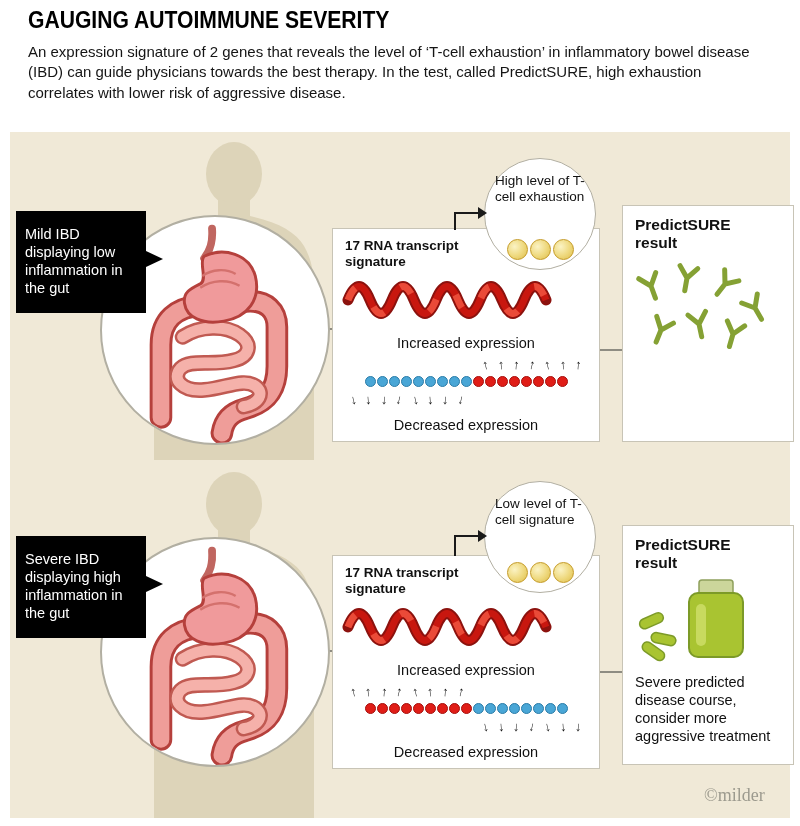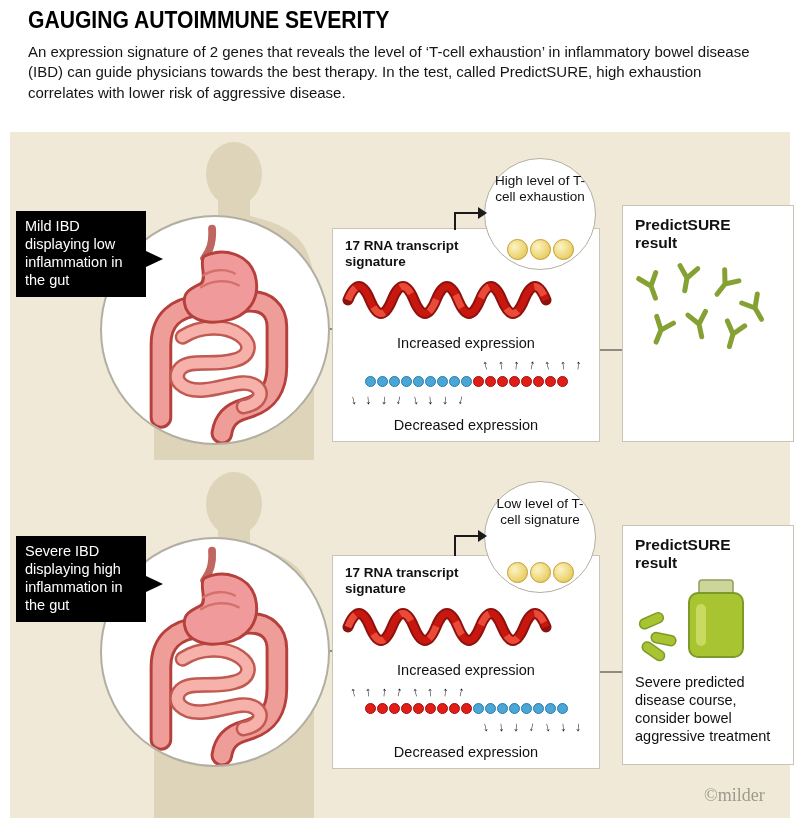--- a/index.html
+++ b/index.html
@@ -16,41 +16,41 @@
 
   .conn{position:absolute;background:#8e8c82;z-index:1}
   .conn-dark{position:absolute;background:#1a1a1a;z-index:5}
   .arrowhead{position:absolute;width:0;height:0;border-top:6px solid transparent;
              border-bottom:6px solid transparent;border-left:9px solid #1a1a1a;z-index:5}
 
   .gut-circle{position:absolute;left:100px;width:230px;height:230px;border-radius:50%;
               background:#fff;border:2px solid #b2afa2;z-index:3;overflow:hidden}
 
   .callout{position:absolute;left:16px;width:130px;background:#000;color:#fff;
-           padding:7px 9px;font-size:14.5px;line-height:1.24;z-index:6}
+           padding:15px 9px;font-size:14.5px;line-height:1.24;z-index:6}
   .callout-tail{position:absolute;left:146px;width:0;height:0;border-top:8px solid transparent;
                 border-bottom:8px solid transparent;border-left:17px solid #000;z-index:6}
 
   .panel-box{position:absolute;left:332px;width:268px;height:214px;background:#fff;
              border:1px solid #c8c4b6;z-index:2}
   .rna-title{position:absolute;left:12px;top:9px;width:150px;font-size:13.5px;font-weight:bold;line-height:1.2}
   .squiggle{position:absolute;left:9px;top:50px}
   .expr-inc{position:absolute;top:106px;left:0;width:100%;text-align:center;font-size:14.5px}
   .expr-dec{position:absolute;top:188px;left:0;width:100%;text-align:center;font-size:14.5px}
   .expr-block{position:absolute;left:8px;right:8px;top:124px}
   .arrow-row{display:flex;height:22px}
   .arrow-cell{display:flex;justify-content:space-evenly;align-items:center}
   .exp-arrow{font-size:13px;line-height:1;color:#1a1a1a;font-weight:bold;display:inline-block}
   .dots-row{display:flex;justify-content:center;align-items:center;height:13px}
   .dot{width:11px;height:11px;border-radius:50%;margin:0 .5px;flex:none}
   .dot-blue{background:#49a6d6;border:1px solid #2a7ca8}
   .dot-red{background:#e01d17;border:1px solid #a60f0c}
 
   .exh-circle{position:absolute;left:484px;width:112px;height:112px;background:#fff;
-              border:1.5px solid #b2afa2;border-radius:50%;z-index:4;text-align:center}
+              border:1.5px solid #b2afa2;border-radius:50%;z-index:4;}
   .exh-label{margin-top:14px;font-size:13.5px;line-height:1.2;padding:0 10px}
   .cells{position:absolute;left:0;right:0;bottom:9px;display:flex;justify-content:center}
   .cell{width:21px;height:21px;border-radius:50%;border:1.5px solid #c49a25;margin:0 1px;flex:none;
         background:radial-gradient(circle at 35% 35%, #fbf3c4, #eed87c 55%, #ddbc4a)}
 
   .result-box{position:absolute;left:622px;width:172px;background:#fff;border:1px solid #c8c4b6;z-index:2}
   .result-title{position:absolute;left:12px;top:10px;width:125px;font-size:15.5px;font-weight:bold;line-height:1.15}
   .result-text{position:absolute;left:12px;top:148px;width:136px;font-size:14.5px;line-height:1.24}
 
   #credit{position:absolute;left:704px;top:785px;font-family:"Liberation Serif",serif;
@@ -238,21 +238,21 @@
         <rect x="2" y="40" width="25" height="10" rx="5" fill="#a9c431" stroke="#7c9a28" stroke-width="1.5" transform="rotate(-24 14 45)"></rect>
         <rect x="14" y="58" width="25" height="10" rx="5" fill="#a9c431" stroke="#7c9a28" stroke-width="1.5" transform="rotate(12 26 63)"></rect>
         <rect x="4" y="70" width="25" height="10" rx="5" fill="#a9c431" stroke="#7c9a28" stroke-width="1.5" transform="rotate(35 16 75)"></rect>
       </g>
       <g>
         <rect x="62" y="4" width="34" height="16" rx="3" fill="#ccd69b" stroke="#8fa05c" stroke-width="1.5"></rect>
         <rect x="52" y="17" width="54" height="64" rx="9" fill="#a9c431" stroke="#7c9a28" stroke-width="2"></rect>
         <rect x="59" y="28" width="10" height="42" rx="5" fill="#cfe06b" opacity="0.8"></rect>
       </g>
     </svg>
-    <div class="result-text">Severe predicted disease course, consider bowel aggressive treatment</div>
+    <div class="result-text">Severe predicted disease course, consider more aggressive treatment</div>
   </div>
 
   <div class="gut-circle" style="top:215px">
     <svg width="226" height="226" viewBox="0 0 230 230">
       <path d="M112,12 C113,26 110,34 104,42" fill="none" stroke="#c06660" stroke-width="8" stroke-linecap="round"></path>
       <path d="M60,204 L60,130 C60,104 76,92 100,90 L146,86 C168,84 178,96 178,112 L178,152 C178,180 164,190 146,195 C131,199 124,207 122,220" fill="none" stroke="#b5403c" stroke-width="23" stroke-linecap="round"></path>
       <path d="M60,204 L60,130 C60,104 76,92 100,90 L146,86 C168,84 178,96 178,112 L178,152 C178,180 164,190 146,195 C131,199 124,207 122,220" fill="none" stroke="#ef9d99" stroke-width="17" stroke-linecap="round"></path>
       <path d="M82,122 C100,110 126,110 140,120 C154,130 150,142 134,146 C112,152 90,144 80,154 C70,165 82,178 104,176 C126,174 144,164 156,172 C166,179 160,190 144,193" fill="none" stroke="#c05a52" stroke-width="16" stroke-linecap="round"></path>
       <path d="M82,122 C100,110 126,110 140,120 C154,130 150,142 134,146 C112,152 90,144 80,154 C70,165 82,178 104,176 C126,174 144,164 156,172 C166,179 160,190 144,193" fill="none" stroke="#f5b1aa" stroke-width="11" stroke-linecap="round"></path>
       <path d="M104,40 C124,30 150,38 156,60 C162,84 148,102 124,106 C102,110 86,102 84,88 C82,76 92,72 100,68 C108,64 98,46 104,40 Z" fill="#f09a9b" stroke="#b5403c" stroke-width="3"></path>

